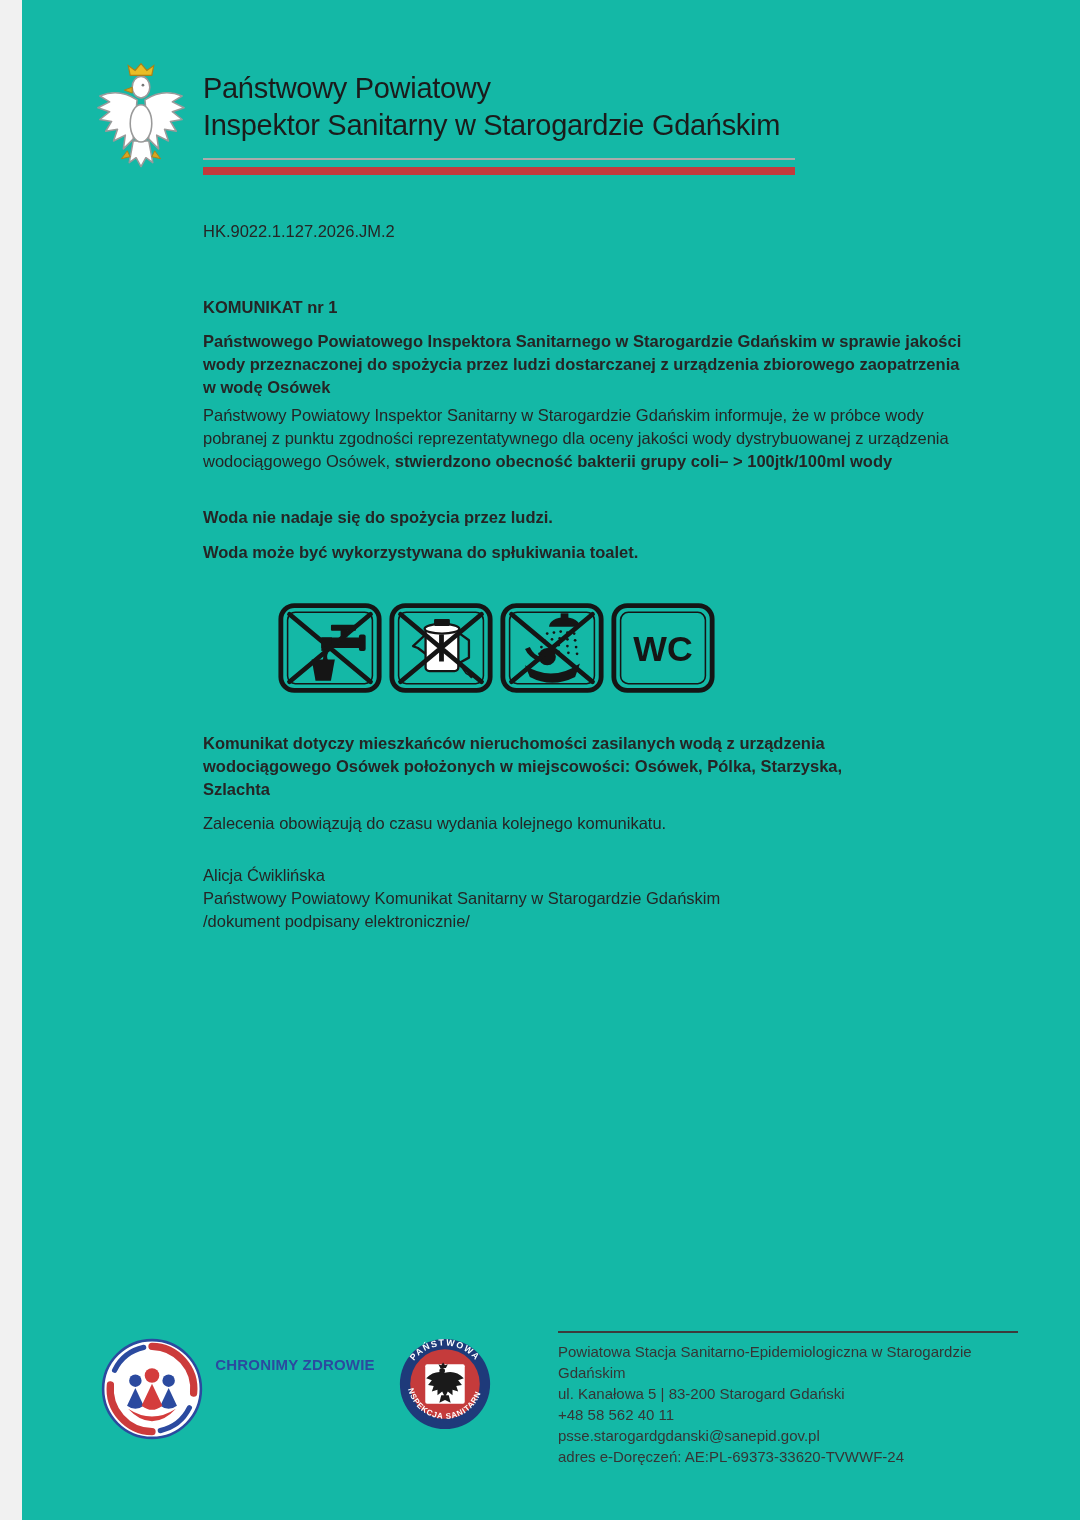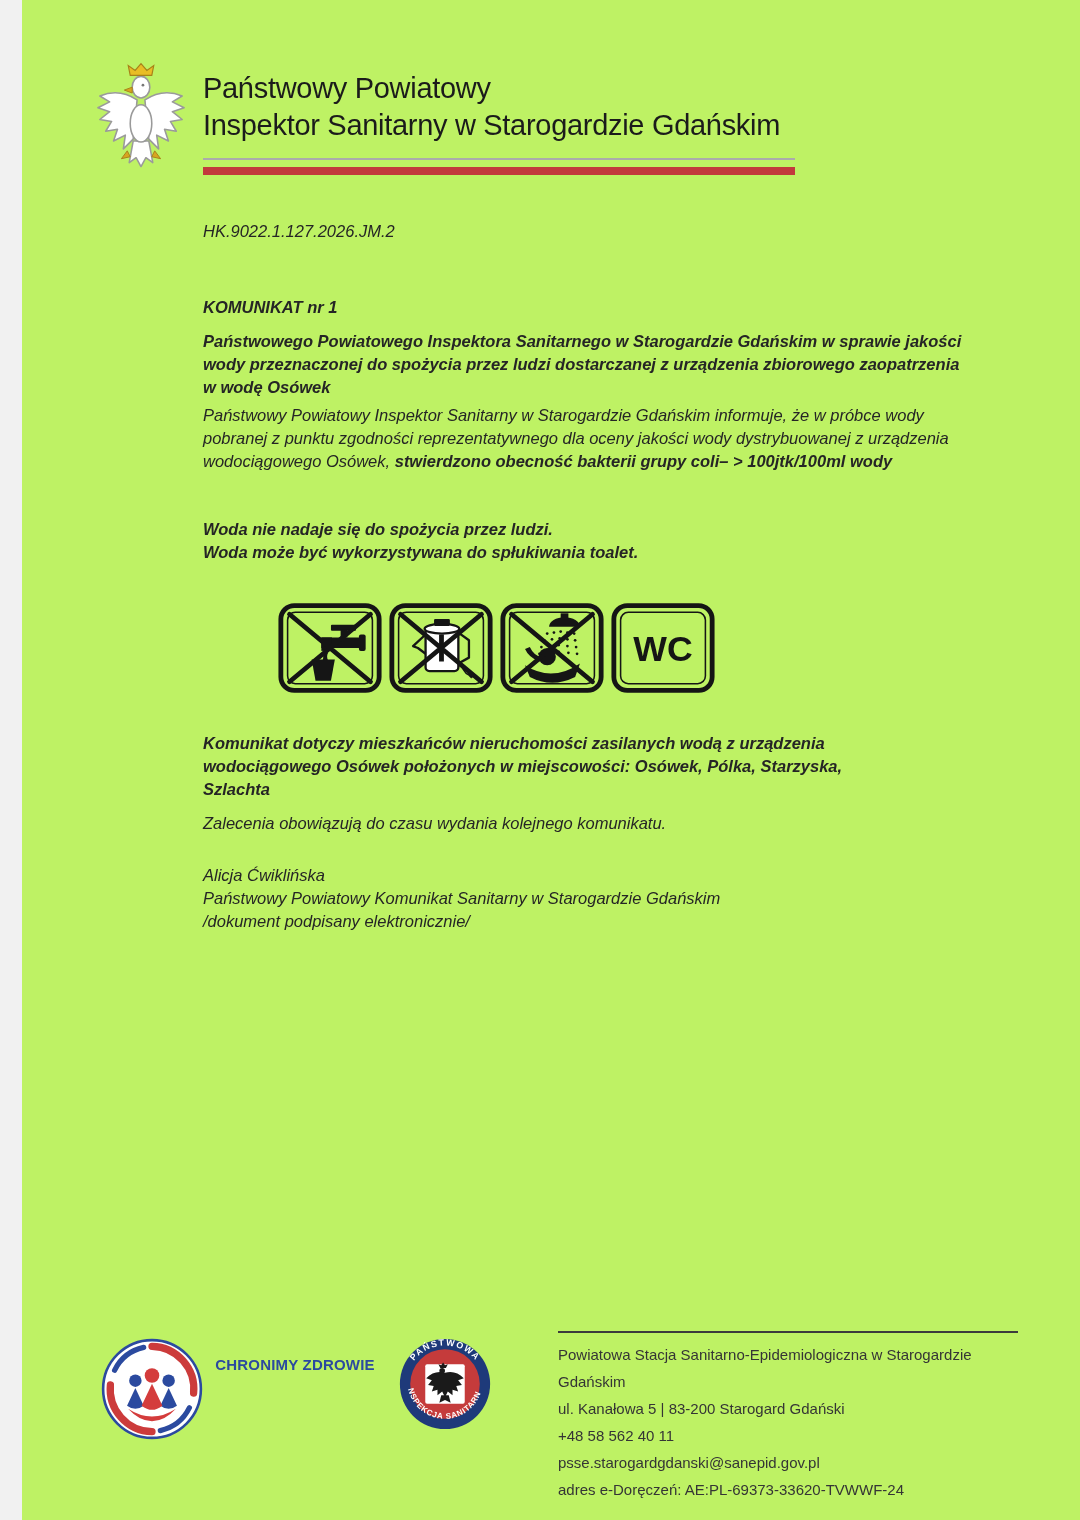--- a/index.html
+++ b/index.html
@@ -1,59 +1,59 @@
 <!DOCTYPE html>
 <html><head>
 <meta charset="utf-8">
 <style>
   html,body{margin:0;padding:0;background:#e9e9e9;}
   .page{
     position:relative;
     width:1080px;height:1520px;
-    background:#bef264;
+    background:#14b8a6;
     font-family:"Liberation Sans","DejaVu Sans",sans-serif;
     color:#252525;
     overflow:hidden;
   }
   .scan-edge{position:absolute;left:0;top:0;width:22px;height:100%;background:#f1f1f1;}
   
   .eagle{position:absolute;left:92px;top:62px;width:98px;height:114px;}
   .doc-title{
     position:absolute;left:203px;top:70px;width:800px;
     font-size:29px;line-height:37px;color:#1b1b1b;letter-spacing:-0.3px;
   }
   .rule-gray{position:absolute;left:203px;top:158px;width:592px;height:2px;background:#ababab;}
   .rule-red{position:absolute;left:203px;top:167px;width:592px;height:8px;background:#c23a3c;}
   
-  .t{position:absolute;left:203px;width:760px;font-size:16.5px;line-height:23px;font-style:italic;}
+  .t{position:absolute;left:203px;width:760px;font-size:16.5px;line-height:23px;}
   .b{font-weight:700;margin-top:45px;}
   .ref-block{top:220px;}
   .heading{top:296px;font-weight:700;}
   .subject{top:330px;font-weight:700;}
   .finding{top:404px;}
-  .st1{top:506px;font-weight:700;margin-top:12px;}
+  .st1{top:506px;font-weight:700;}
   .st2{top:541px;font-weight:700;}
   .affected{top:732px;font-weight:700;width:700px;}
   .validity{top:812px;}
   .signature{top:864px;}
   
   .icons-row{position:absolute;left:277px;top:601px;display:flex;gap:5px;}
   .icons-row svg{display:block;}
   
   .family-logo{position:absolute;left:100px;top:1337px;width:104px;height:104px;}
   .slogan{
     position:absolute;left:206px;top:1352px;width:178px;
     text-align:center;font-weight:700;font-size:15px;line-height:25px;
     color:#2b4a9f;letter-spacing:0.2px;
   }
   .badge{position:absolute;left:398px;top:1337px;width:94px;height:94px;}
   .footer-rule{position:absolute;left:558px;top:1331px;width:460px;height:2px;background:#3c3c3c;}
   .address{
     position:absolute;left:558px;top:1341px;width:470px;
-    font-size:15px;line-height:27px;color:#353535;
+    font-size:15px;line-height:21px;color:#353535;
   }
 </style>
 </head>
 <body>
 
 <div class="page">
   <div class="scan-edge"></div>
 
   <svg class="eagle" viewBox="0 0 100 115" aria-hidden="true">
     <g fill="#ffffff" stroke="#9a9a9a" stroke-width="1.6" stroke-linejoin="round">

